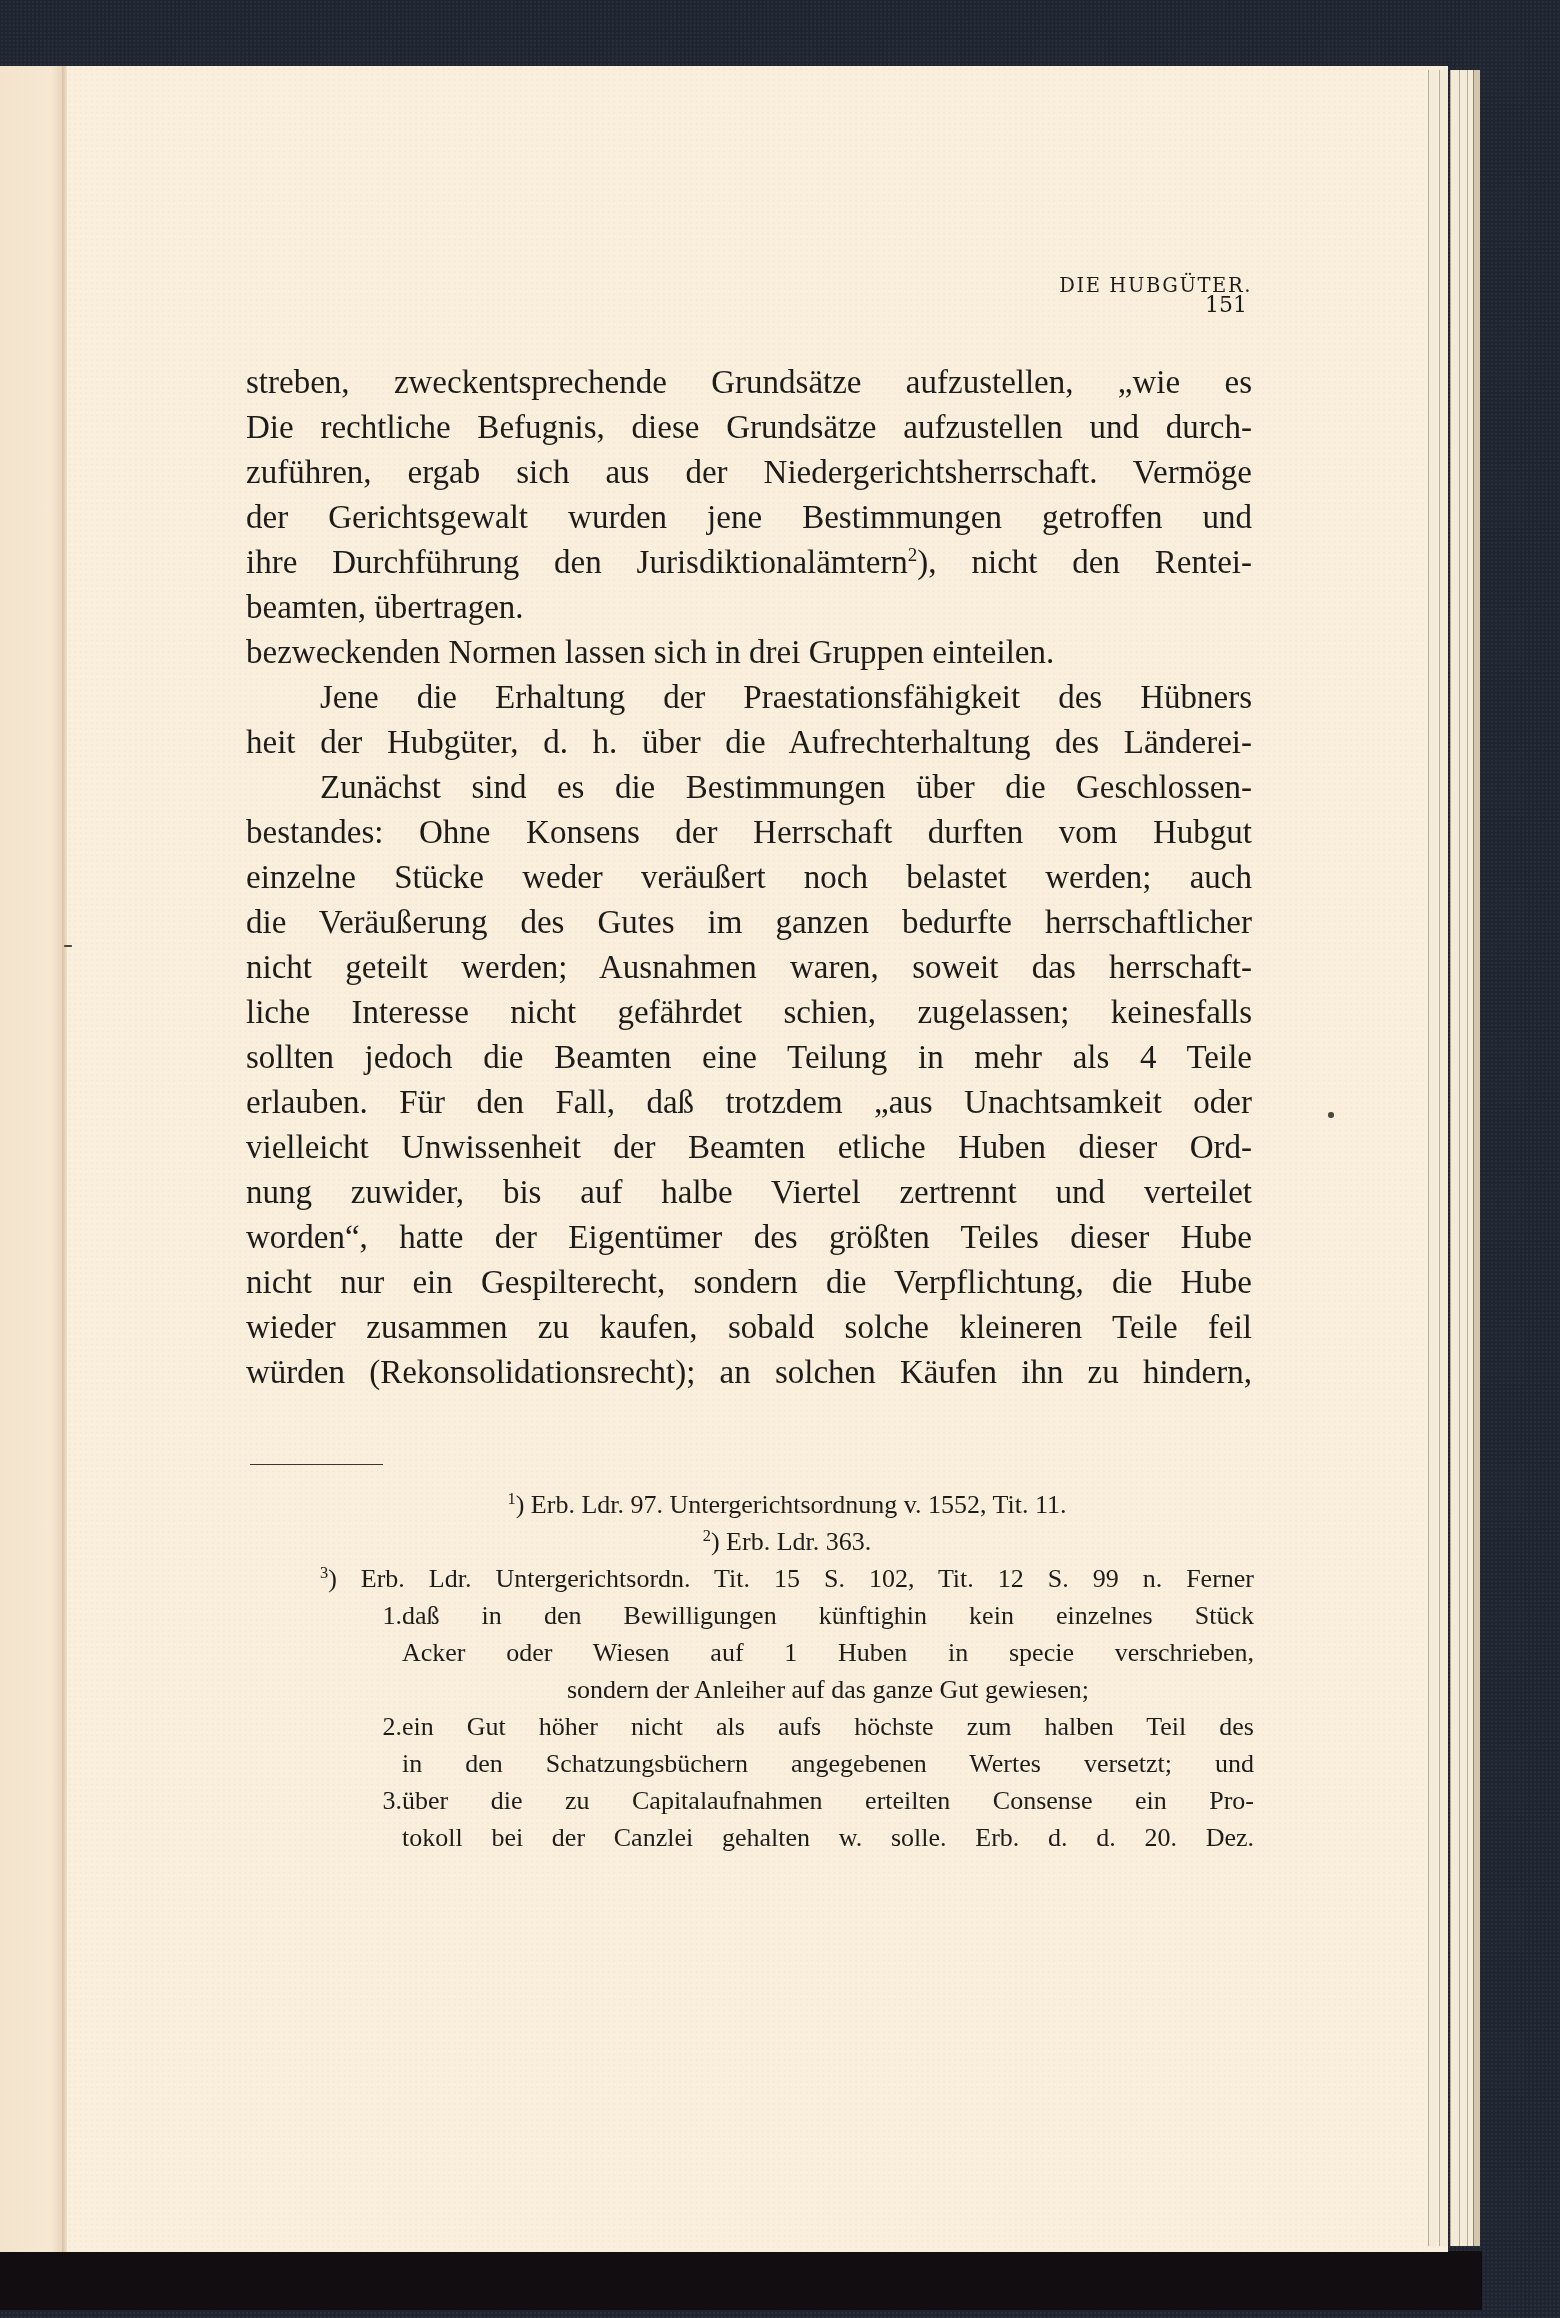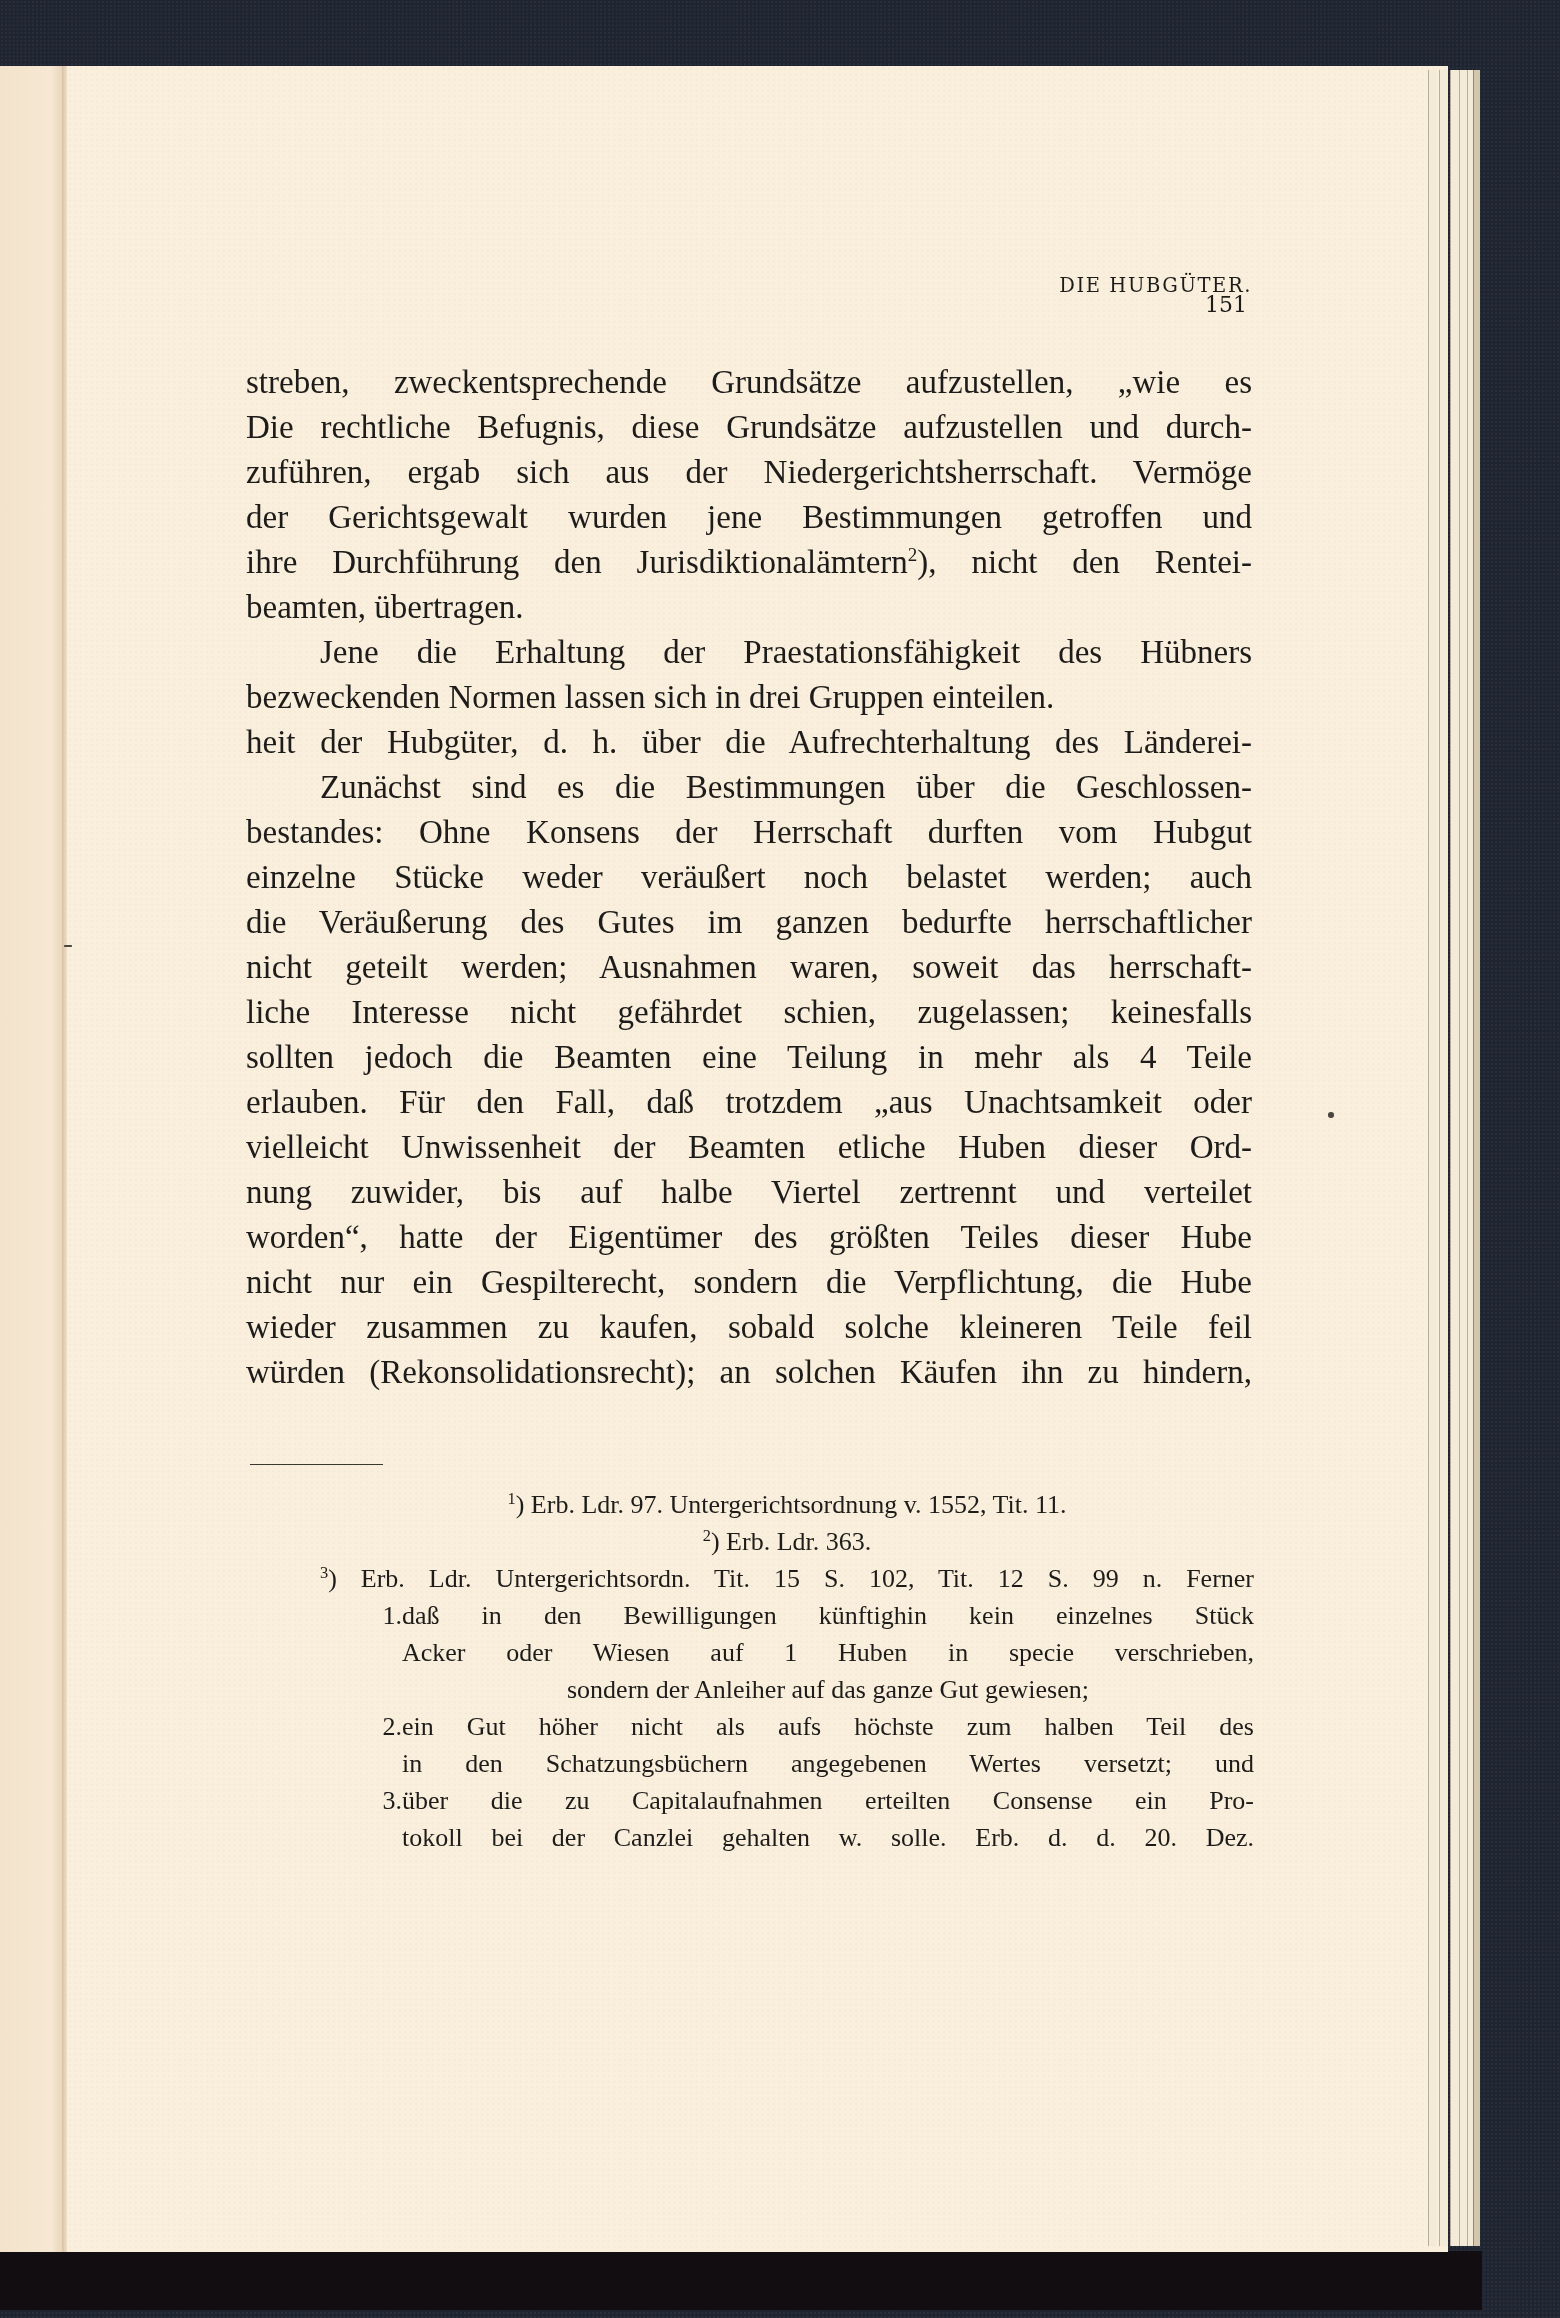--- a/index.html
+++ b/index.html
@@ -105,22 +105,22 @@
   <div class="page-number">151</div>
 </div>
 
 <div class="body-text" id="body-text">
     <span class="line"><span>streben, zweckentsprechende Grundsätze aufzustellen, „wie es</span></span>
     <span class="line"><span>Die rechtliche Befugnis, diese Grundsätze aufzustellen und durch-</span></span>
     <span class="line"><span>zuführen, ergab sich aus der Niedergerichtsherrschaft. Vermöge</span></span>
     <span class="line"><span>der Gerichtsgewalt wurden jene Bestimmungen getroffen und</span></span>
     <span class="line"><span>ihre Durchführung den Jurisdiktionalämtern</span><span class="fnref">2</span><span>), nicht den Rentei-</span></span>
     <span class="line last"><span>beamten, übertragen.</span></span>
+    <span class="line last"><span>bezweckenden Normen lassen sich in drei Gruppen einteilen.</span></span>
     <span class="line indent"><span>Jene die Erhaltung der Praestationsfähigkeit des Hübners</span></span>
-    <span class="line last"><span>bezweckenden Normen lassen sich in drei Gruppen einteilen.</span></span>
     <span class="line"><span>heit der Hubgüter, d. h. über die Aufrechterhaltung des Länderei-</span></span>
     <span class="line indent"><span>Zunächst sind es die Bestimmungen über die Geschlossen-</span></span>
     <span class="line"><span>bestandes: Ohne Konsens der Herrschaft durften vom Hubgut</span></span>
     <span class="line"><span>einzelne Stücke weder veräußert noch belastet werden; auch</span></span>
     <span class="line"><span>die Veräußerung des Gutes im ganzen bedurfte herrschaftlicher</span></span>
     <span class="line"><span>nicht geteilt werden; Ausnahmen waren, soweit das herrschaft-</span></span>
     <span class="line"><span>liche Interesse nicht gefährdet schien, zugelassen; keinesfalls</span></span>
     <span class="line"><span>sollten jedoch die Beamten eine Teilung in mehr als 4 Teile</span></span>
     <span class="line"><span>erlauben. Für den Fall, daß trotzdem „aus Unachtsamkeit oder</span></span>
     <span class="line"><span>vielleicht Unwissenheit der Beamten etliche Huben dieser Ord-</span></span>

